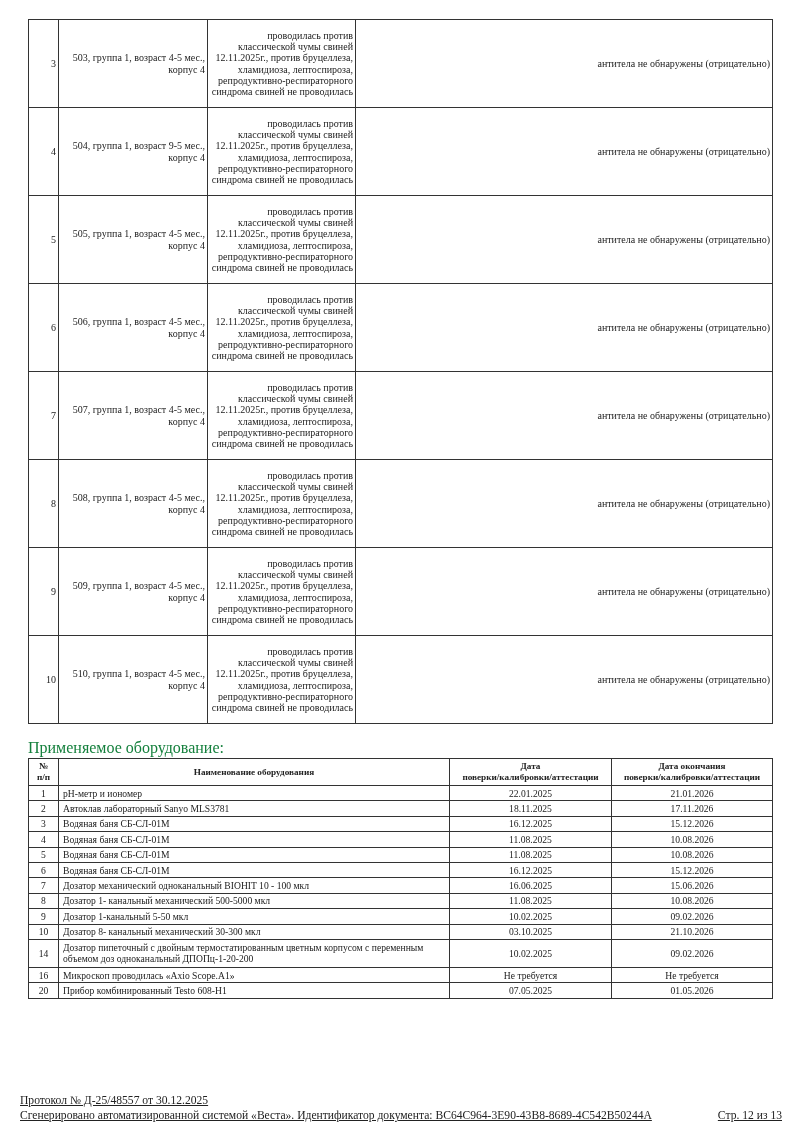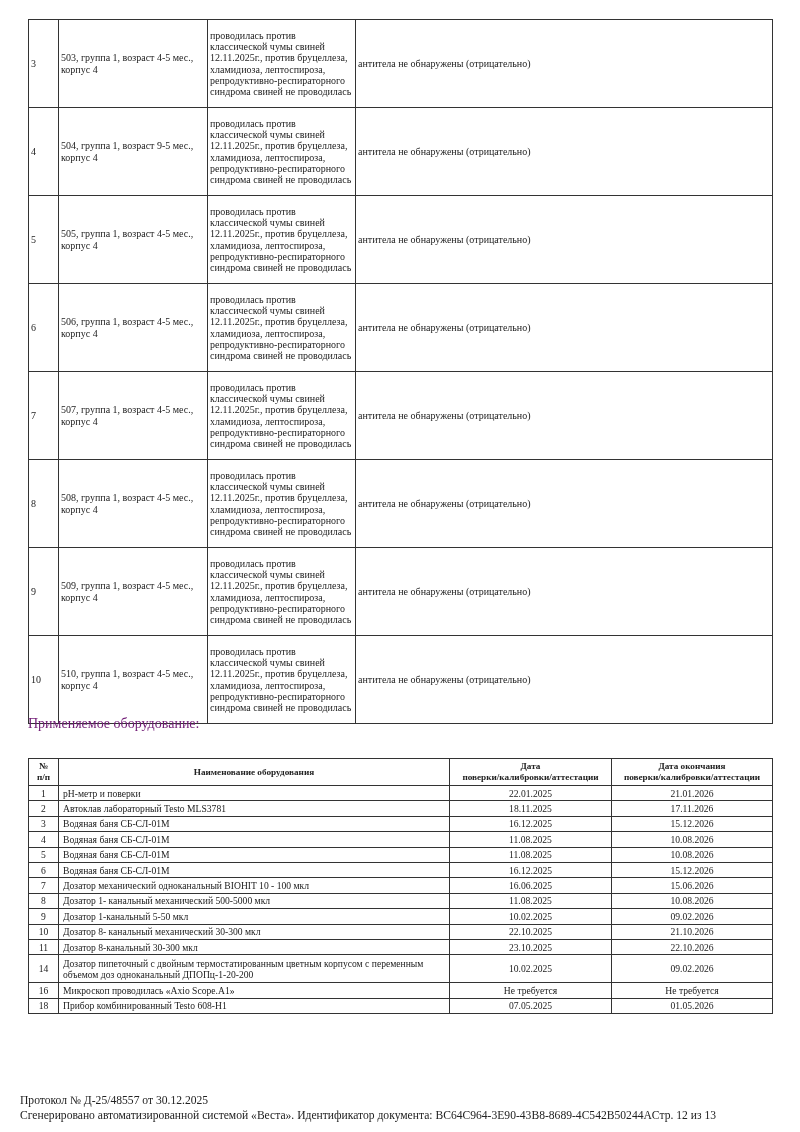--- a/index.html
+++ b/index.html
@@ -8,49 +8,49 @@
     font-family: "Liberation Serif", "DejaVu Serif", serif;
     color: #222;
   }
   table { border-collapse: collapse; table-layout: fixed; }
   td, th { border: 1.3px solid #333; }
 
   #results {
     position: absolute; left: 28px; top: 19px; width: 745px;
     font-size: 10px; line-height: 11.1px;
   }
-  #results td { height: 87px; padding: 0 2px; text-align: left; vertical-align: middle; }
+  #results td { height: 87px; padding: 0 2px; text-align: right; vertical-align: middle; }
   #results col.c-num { width: 30px; }
   #results col.c-id { width: 149px; }
   #results col.c-vacc { width: 148px; }
   #results col.c-res { width: auto; }
 
   #equip-title {
-    position: absolute; left: 28px; top: 715px;
-    font-size: 14px; line-height: 18px; color: #701a75;
+    position: absolute; left: 28px; top: 739px;
+    font-size: 16px; line-height: 18px; color: #15803d;
   }
 
   #equip {
     position: absolute; left: 28px; top: 758px; width: 745px;
     font-size: 9.6px; line-height: 11px;
   }
   #equip col.e-num { width: 30px; }
   #equip col.e-name { width: 391px; }
   #equip col.e-d1 { width: 162px; }
   #equip col.e-d2 { width: auto; }
   #equip th { font-weight: bold; font-size: 9.2px; line-height: 11px; height: 26px; text-align: center; padding: 0 2px; }
   #equip td { height: 14.4px; padding: 0 4px; vertical-align: middle; }
   #equip td.num, #equip td.d { text-align: center; padding: 0 2px; }
   #equip tr.tall td { height: 27px; }
 
   #footer {
     position: absolute; left: 20px; top: 1093px; width: 762px;
-    font-size: 11.6px; line-height: 15px; color: #222;
-  }
-  #footer .row2 { display: flex; }
+    font-size: 11.6px; line-height: 15px; color: #222; text-decoration: underline;
+  }
+  #footer .row2 { display: flex; justify-content: space-between; }
 </style>
 </head>
 <body>
 
 <table id="results">
   <colgroup>
       <col class="c-num">
       <col class="c-id">
       <col class="c-vacc">
       <col class="c-res">
@@ -120,27 +120,27 @@
     <tr>
       <th><span>№</span><br><span>п/п</span></th>
       <th>Наименование оборудования</th>
       <th><span>Дата</span><br><span>поверки/калибровки/аттестации</span></th>
       <th><span>Дата окончания</span><br><span>поверки/калибровки/аттестации</span></th>
     </tr>
   </thead>
   <tbody id="equip-body">
       <tr>
         <td class="num">1</td>
-        <td>pH-метр и поверки</td>
+        <td>pH-метр и иономер</td>
         <td class="d">22.01.2025</td>
         <td class="d">21.01.2026</td>
       </tr>
       <tr>
         <td class="num">2</td>
-        <td>Автоклав лабораторный Testo MLS3781</td>
+        <td>Автоклав лабораторный Sanyo MLS3781</td>
         <td class="d">18.11.2025</td>
         <td class="d">17.11.2026</td>
       </tr>
       <tr>
         <td class="num">3</td>
         <td>Водяная баня СБ-СЛ-01М</td>
         <td class="d">16.12.2025</td>
         <td class="d">15.12.2026</td>
       </tr>
       <tr>
@@ -175,43 +175,37 @@
       </tr>
       <tr>
         <td class="num">9</td>
         <td>Дозатор 1-канальный 5-50 мкл</td>
         <td class="d">10.02.2025</td>
         <td class="d">09.02.2026</td>
       </tr>
       <tr>
         <td class="num">10</td>
         <td>Дозатор 8- канальный механический 30-300 мкл</td>
-        <td class="d">22.10.2025</td>
+        <td class="d">03.10.2025</td>
         <td class="d">21.10.2026</td>
-      </tr>
-      <tr>
-        <td class="num">11</td>
-        <td>Дозатор 8-канальный 30-300 мкл</td>
-        <td class="d">23.10.2025</td>
-        <td class="d">22.10.2026</td>
       </tr>
       <tr class="tall">
         <td class="num">14</td>
         <td>Дозатор пипеточный с двойным термостатированным цветным корпусом с переменным объемом доз одноканальный ДПОПц-1-20-200</td>
         <td class="d">10.02.2025</td>
         <td class="d">09.02.2026</td>
       </tr>
       <tr>
         <td class="num">16</td>
         <td>Микроскоп проводилась «Axio Scope.A1»</td>
         <td class="d">Не требуется</td>
         <td class="d">Не требуется</td>
       </tr>
       <tr>
-        <td class="num">18</td>
+        <td class="num">20</td>
         <td>Прибор комбинированный Testo 608-H1</td>
         <td class="d">07.05.2025</td>
         <td class="d">01.05.2026</td>
       </tr>
     </tbody>
 </table>
 
 <div id="footer">
   <div>Протокол № Д-25/48557 от 30.12.2025</div>
   <div class="row2">

